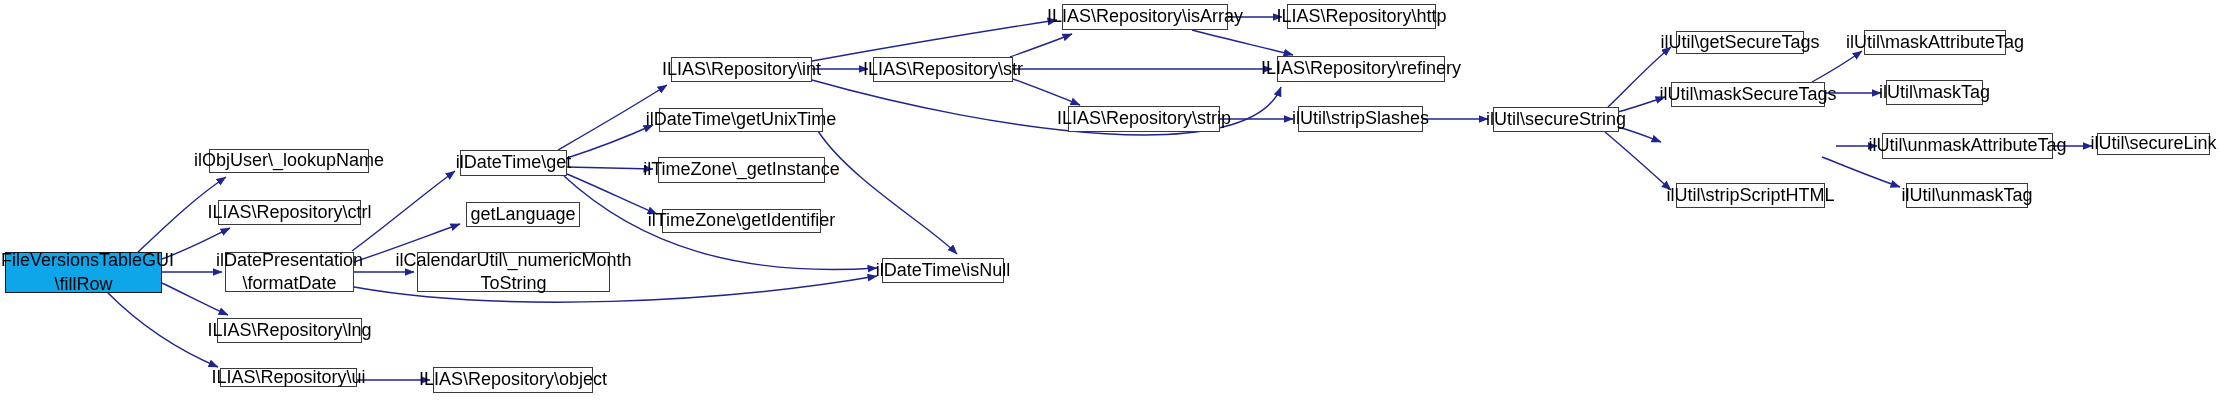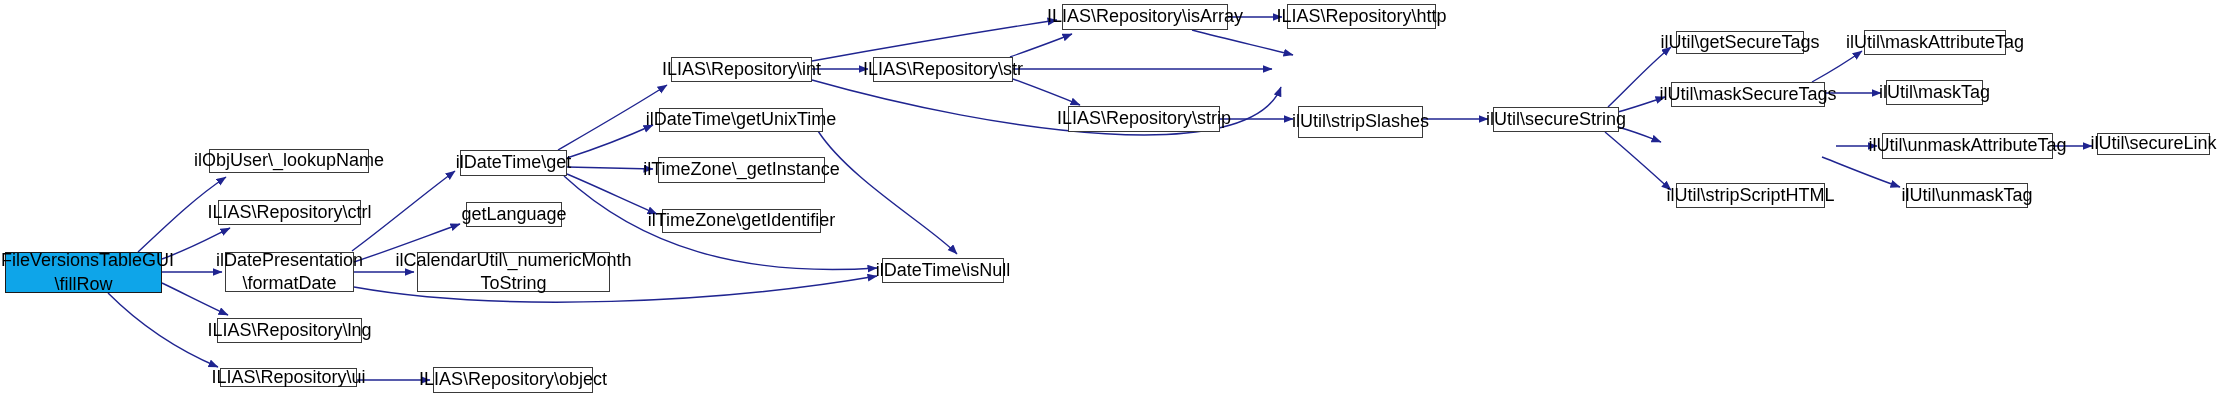--- a/index.html
+++ b/index.html
@@ -93,33 +93,34 @@
   <div class="node highlight" style="left:5px;top:252px;width:157px;height:41px">ilFileVersionsTableGUI
 \fillRow</div>
   <div class="node" style="left:209px;top:149px;width:160px;height:24px">ilObjUser\_lookupName</div>
   <div class="node" style="left:218px;top:200px;width:143px;height:25px">ILIAS\Repository\ctrl</div>
   <div class="node" style="left:225px;top:252px;width:129px;height:40px">ilDatePresentation
 \formatDate</div>
   <div class="node" style="left:217px;top:318px;width:145px;height:25px">ILIAS\Repository\lng</div>
   <div class="node" style="left:220px;top:368px;width:137px;height:19px">ILIAS\Repository\ui</div>
   <div class="node" style="left:433px;top:367px;width:160px;height:26px">ILIAS\Repository\object</div>
   <div class="node" style="left:460px;top:150px;width:107px;height:26px">ilDateTime\get</div>
-  <div class="node" style="left:466px;top:202px;width:96px;height:25px">getLanguage</div>
+  <div class="node" style="left:466px;top:202px;width:114px;height:25px">getLanguage</div>
   <div class="node" style="left:417px;top:252px;width:193px;height:40px">ilCalendarUtil\_numericMonth
 ToString</div>
   <div class="node" style="left:671px;top:57px;width:141px;height:25px">ILIAS\Repository\int</div>
   <div class="node" style="left:873px;top:57px;width:140px;height:25px">ILIAS\Repository\str</div>
   <div class="node" style="left:659px;top:108px;width:164px;height:24px">ilDateTime\getUnixTime</div>
   <div class="node" style="left:658px;top:157px;width:167px;height:26px">ilTimeZone\_getInstance</div>
   <div class="node" style="left:662px;top:209px;width:159px;height:24px">ilTimeZone\getIdentifier</div>
   <div class="node" style="left:882px;top:258px;width:122px;height:25px">ilDateTime\isNull</div>
   <div class="node" style="left:1062px;top:4px;width:166px;height:26px">ILIAS\Repository\isArray</div>
   <div class="node" style="left:1287px;top:4px;width:149px;height:25px">ILIAS\Repository\http</div>
+  <div class="node" style="left:1277px;top:56px;width:168px;height:26px">ILIAS\Repository\refinery</div>
   <div class="node" style="left:1068px;top:106px;width:152px;height:26px">ILIAS\Repository\strip</div>
-  <div class="node" style="left:1298px;top:106px;width:125px;height:32px">ilUtil\stripSlashes</div>
+  <div class="node" style="left:1298px;top:106px;width:125px;height:26px">ilUtil\stripSlashes</div>
   <div class="node" style="left:1493px;top:107px;width:126px;height:25px">ilUtil\secureString</div>
   <div class="node" style="left:1676px;top:31px;width:128px;height:23px">ilUtil\getSecureTags</div>
   <div class="node" style="left:1671px;top:82px;width:154px;height:25px">ilUtil\maskSecureTags</div>
   <div class="node" style="left:1676px;top:183px;width:149px;height:25px">ilUtil\stripScriptHTML</div>
   <div class="node" style="left:1864px;top:30px;width:142px;height:25px">ilUtil\maskAttributeTag</div>
   <div class="node" style="left:1886px;top:80px;width:97px;height:25px">ilUtil\maskTag</div>
   <div class="node" style="left:1882px;top:133px;width:171px;height:26px">ilUtil\unmaskAttributeTag</div>
   <div class="node" style="left:1906px;top:183px;width:122px;height:25px">ilUtil\unmaskTag</div>
   <div class="node" style="left:2097px;top:133px;width:113px;height:22px">ilUtil\secureLink</div>
 

